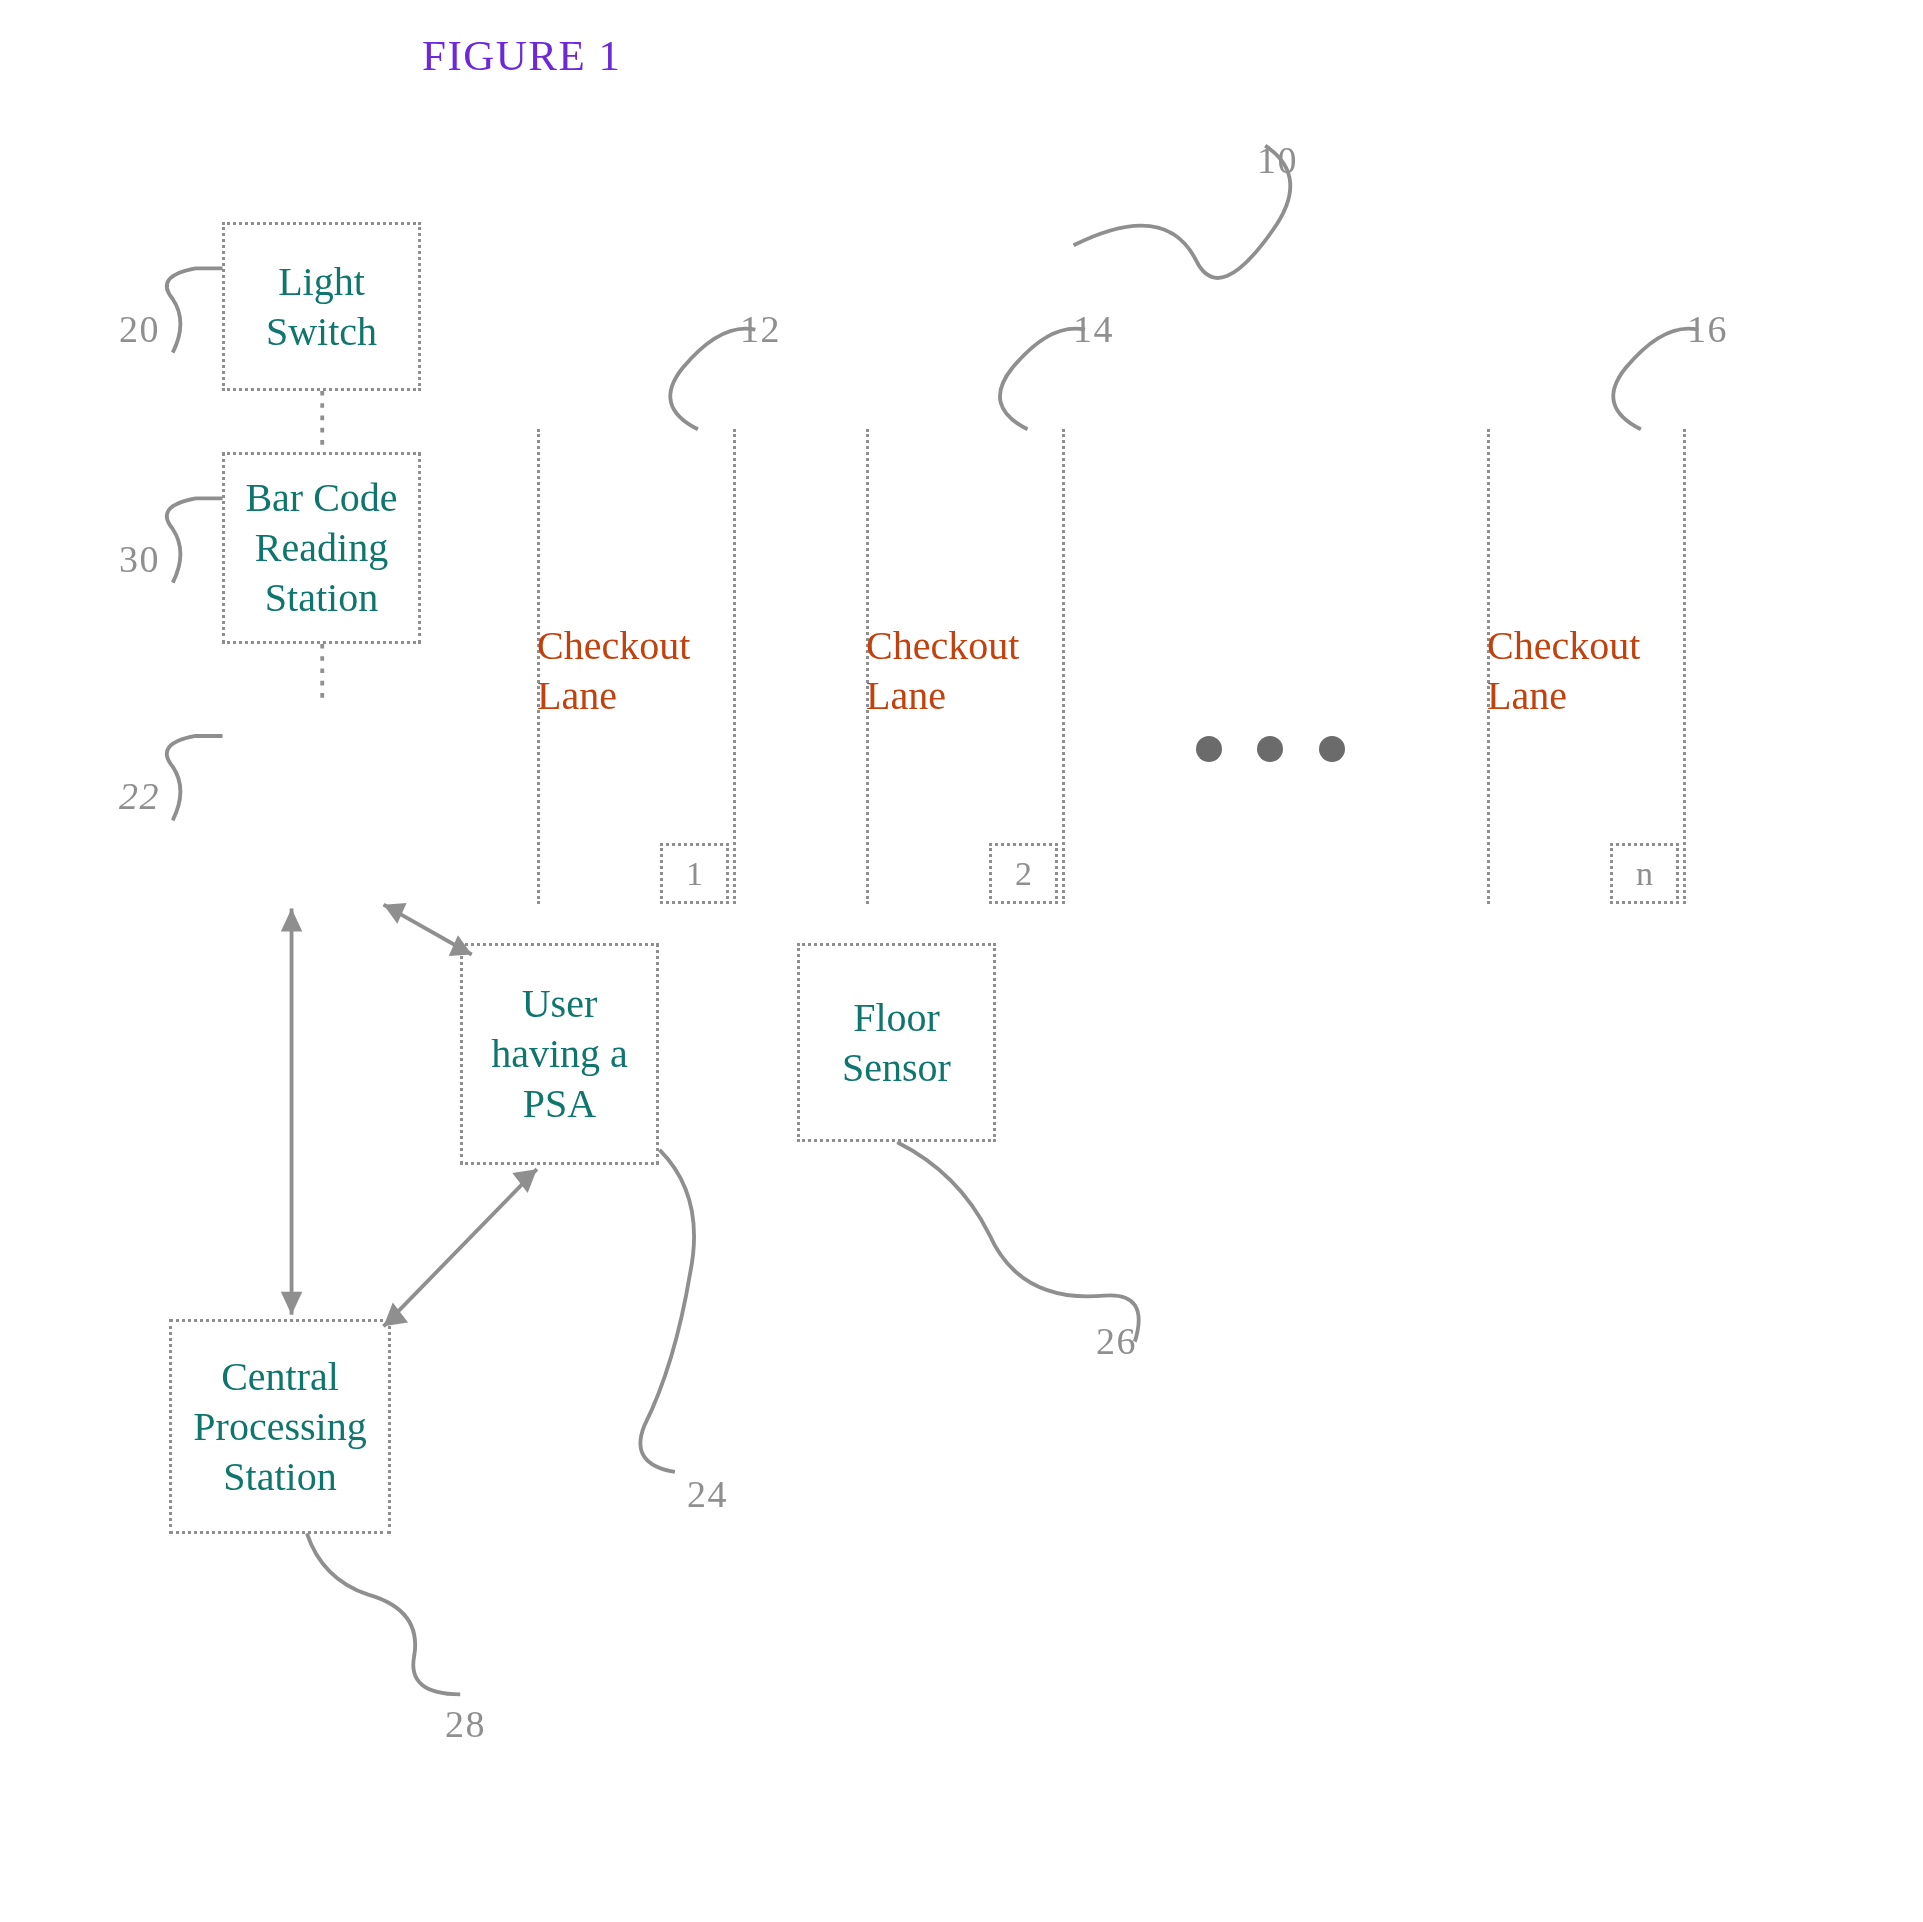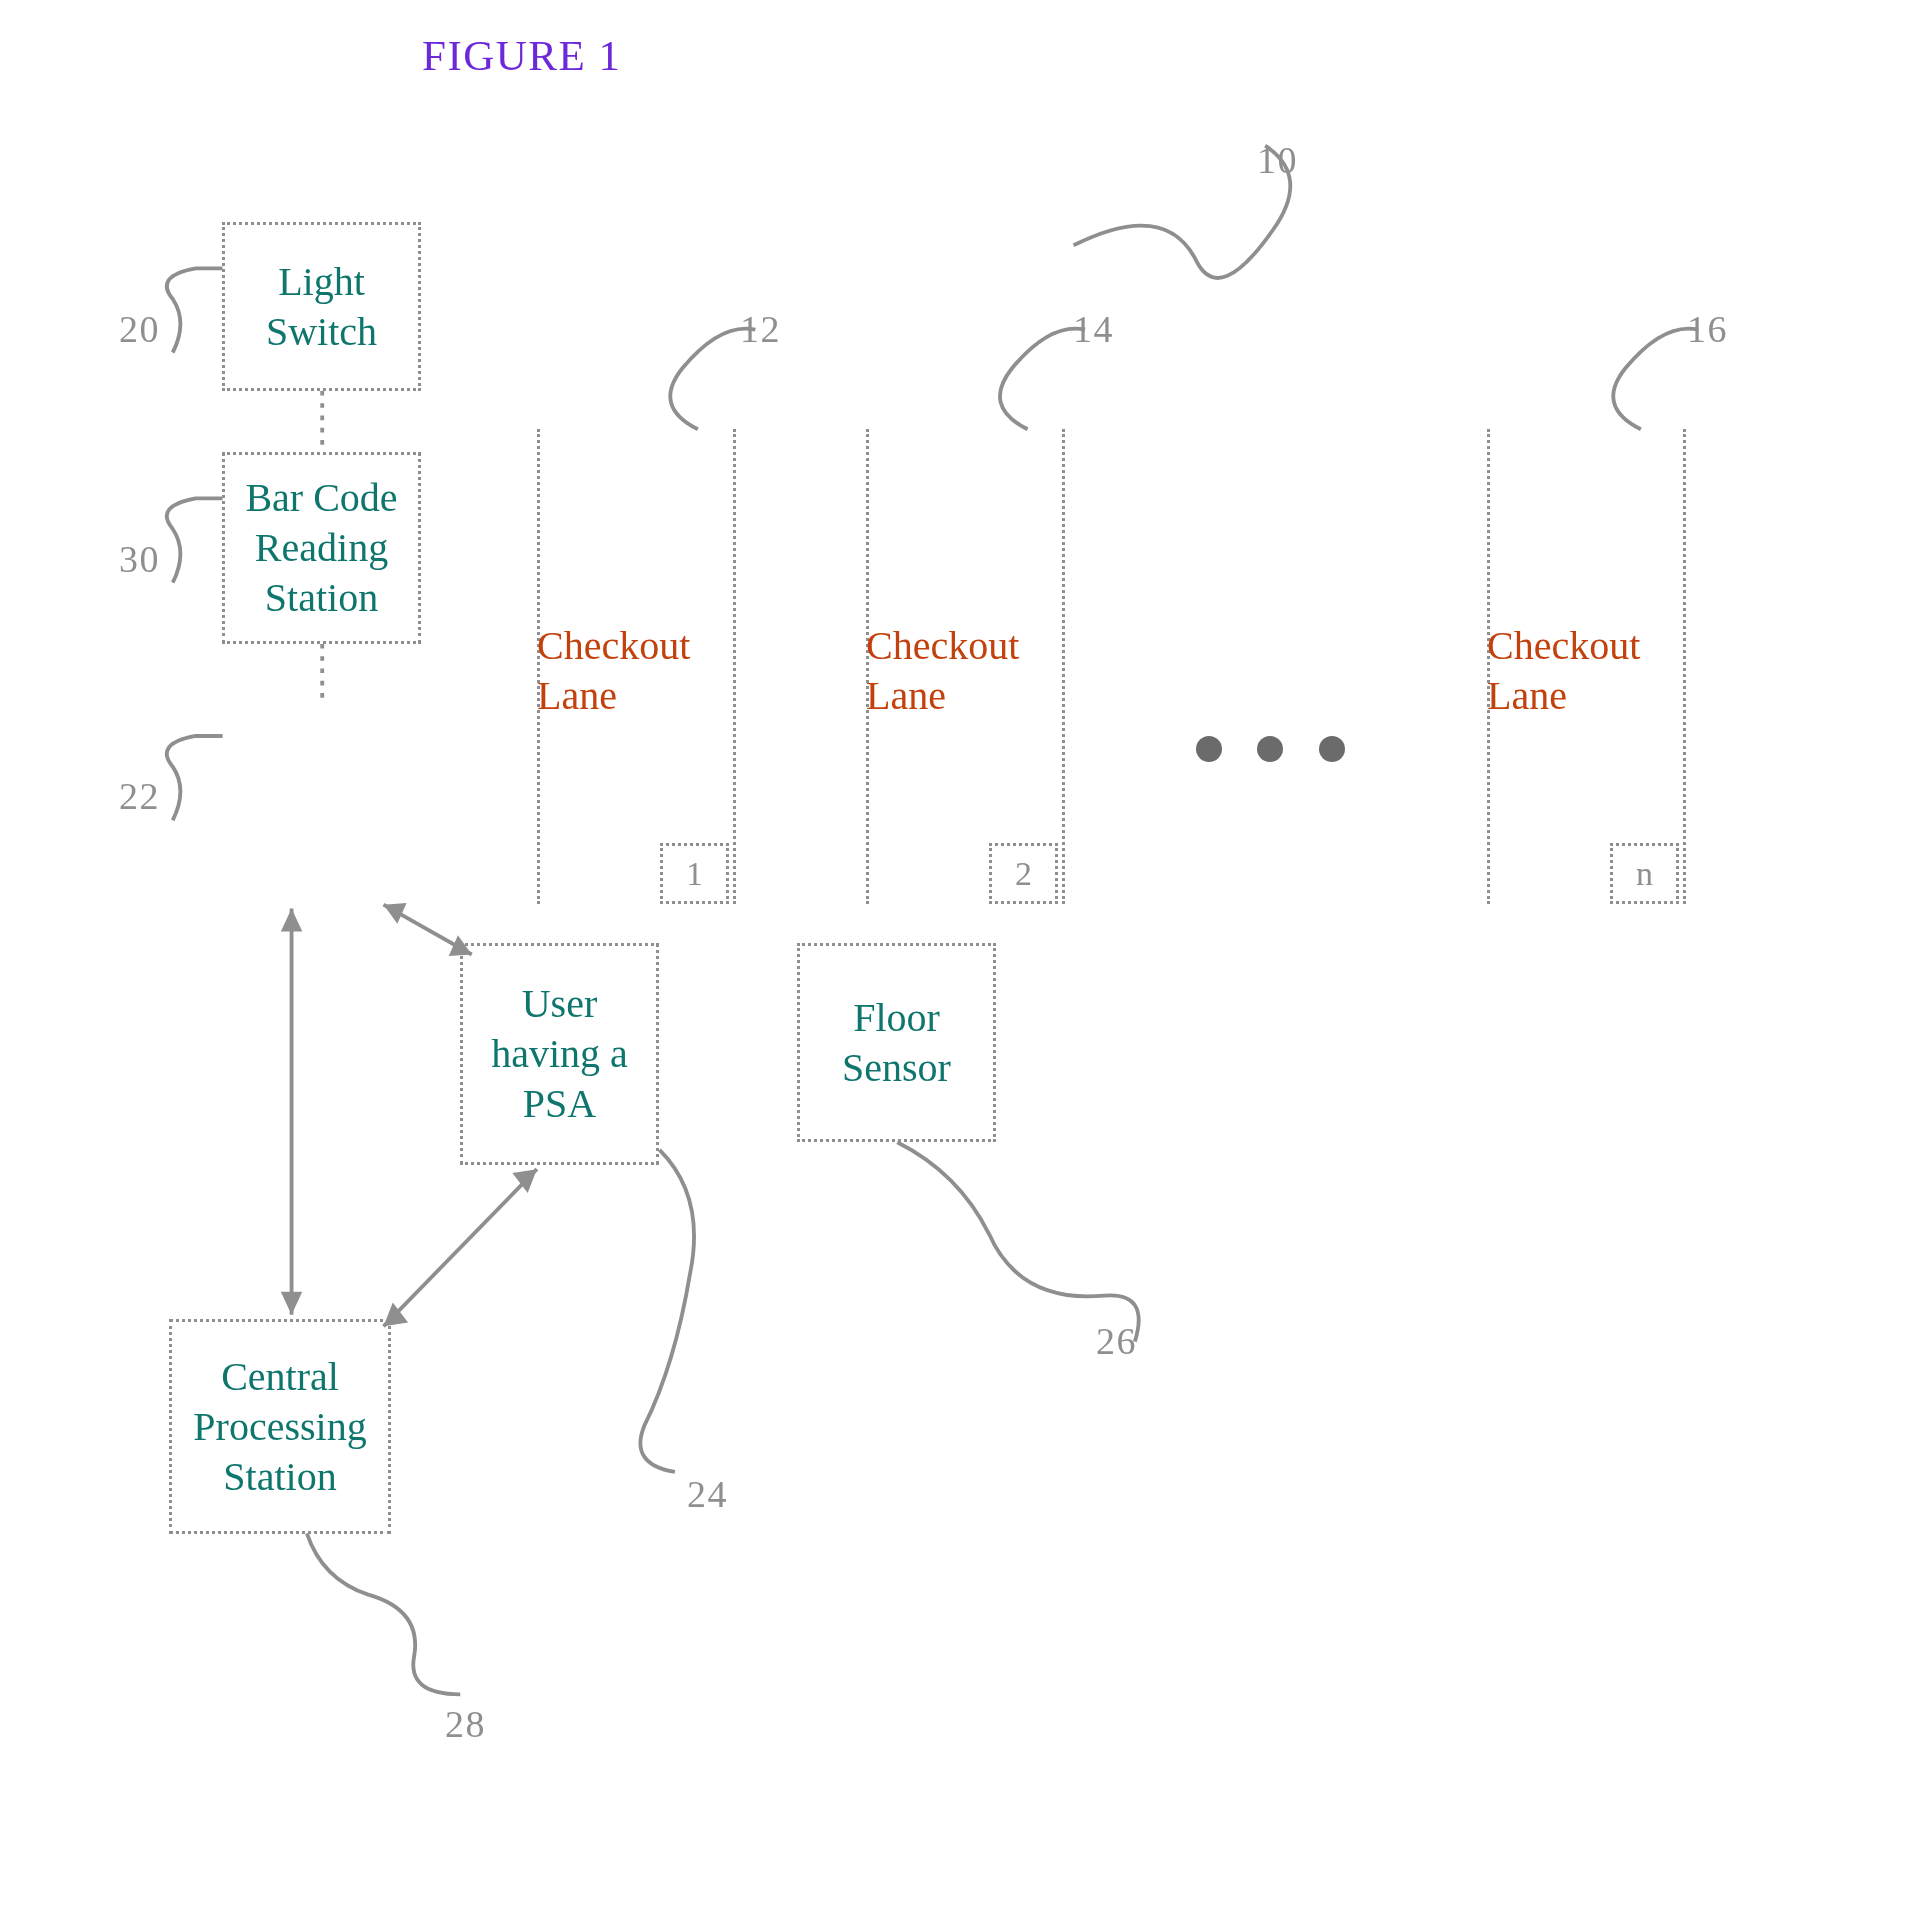--- a/index.html
+++ b/index.html
@@ -104,21 +104,21 @@
 <div class="canvas">
 
   <div class="title" style="left:422px; top:31px;">FIGURE 1</div>
 
   <div class="ref" style="left:1257px; top:138px;">10</div>
   <div class="ref" style="left:740px; top:307px;">12</div>
   <div class="ref" style="left:1073px; top:307px;">14</div>
   <div class="ref" style="left:1687px; top:307px;">16</div>
   <div class="ref" style="left:119px; top:307px;">20</div>
   <div class="ref" style="left:119px; top:537px;">30</div>
-  <div class="ref" style="left:119px; top:774px;">22</div>
+  <div class="ref" style="left:119px; top:774px;font-style:italic;">22</div>
   <div class="ref" style="left:659px; top:1472px;margin-left:28px;">24</div>
   <div class="ref" style="left:1096px; top:1319px;">26</div>
   <div class="ref" style="left:445px; top:1702px;">28</div>
 
   <div class="box" style="left:222px; top:222px; width:199px; height:169px;">Light<br>Switch</div>
   <div class="box" style="left:222px; top:452px; width:199px; height:192px;">Bar Code<br>Reading<br>Station</div>
 
   <div class="box" style="left:460px; top:943px; width:199px; height:222px;">User<br>having a<br>PSA</div>
   <div class="box" style="left:797px; top:943px; width:199px; height:199px;">Floor<br>Sensor</div>
 

